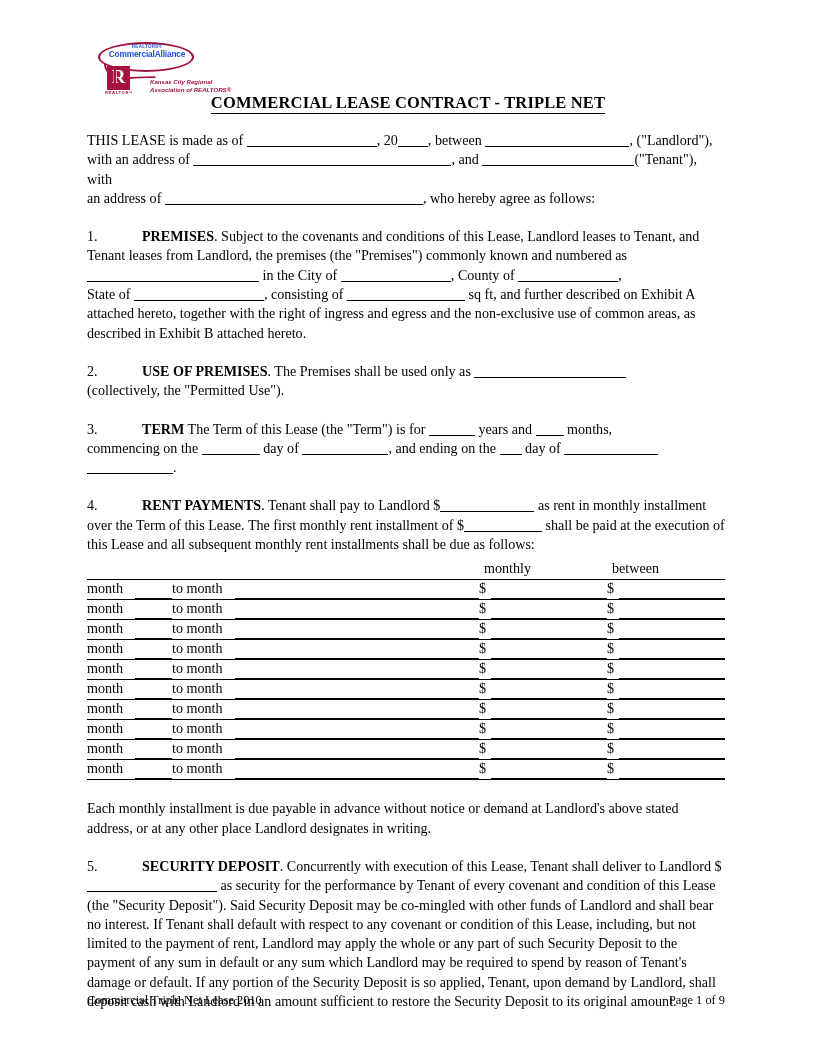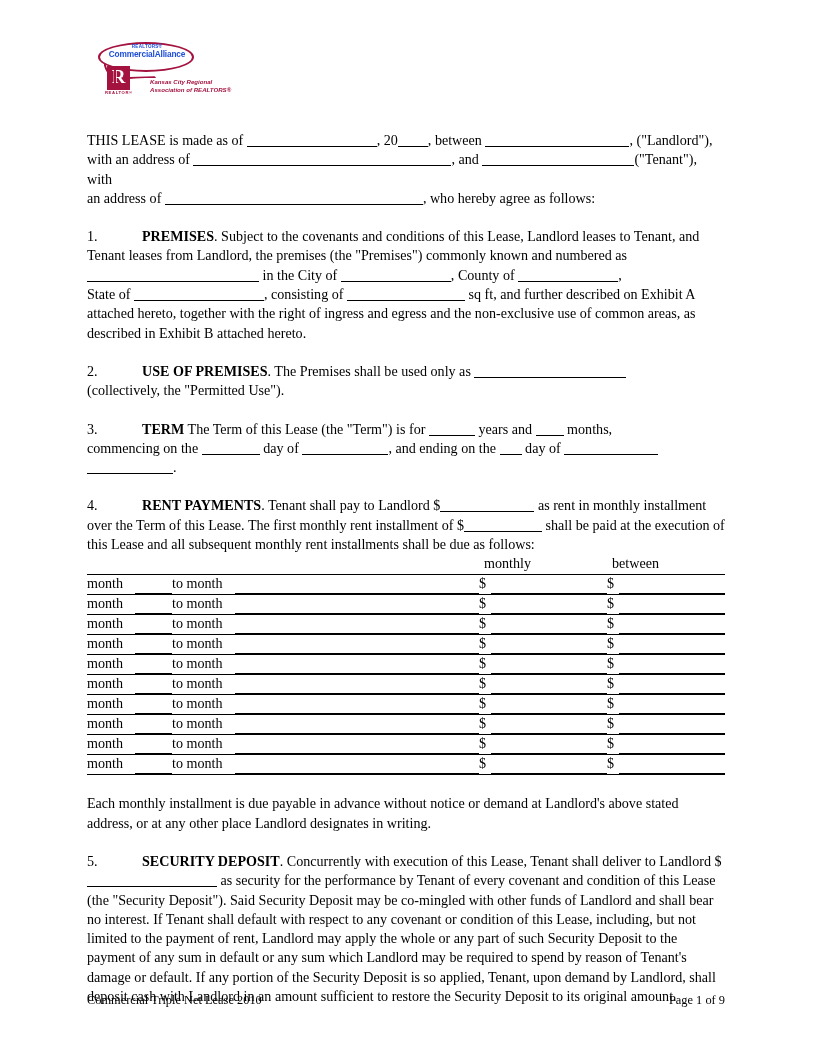--- a/index.html
+++ b/index.html
@@ -190,20 +190,21 @@
   .w130 { width: 130px; }
   .w144 { width: 144px; }
   .w152 { width: 152px; }
   .w172 { width: 172px; }
   .w258 { width: 258px; }
 
   
   .rent-table {
     position: relative;
     width: 638px;
+    margin-top: 5px;
     font-size: 14.1px;
     text-align: right;
   }
   .rt-head {
     position: relative;
     height: 20px;
     border-bottom: 1.1px solid #000;
   }
   .rt-head .hcell {
     position: absolute;
@@ -265,20 +266,23 @@
       <div class="logo-r-glyph">R</div>
       <div class="logo-r-bar"></div>
     </div>
     <div class="logo-realtor-sub">REALTOR®</div>
     <div class="logo-kcr">
       <span>Kansas City Regional</span><br>
       <span>Association of REALTORS®</span>
     </div>
   </div>
 
+  <div class="doc-title">
+    <span>COMMERCIAL LEASE CONTRACT - TRIPLE NET</span>
+  </div>
 
   <div class="body-wrap">
 
     <p class="para"><span>THIS LEASE is made as of</span> <span class="bl w130"></span><span>, 20</span><span class="bl w30"></span><span>, between</span> <span class="bl w144"></span><span>, ("Landlord"),</span><br><span>with an address of</span> <span class="bl w258"></span><span>, and</span> <span class="bl w152"></span><span>("Tenant"), with</span><br><span>an address of</span> <span class="bl w258"></span><span>, who hereby agree as follows:</span></p>
 
     <div class="gap-md"></div>
 
     <p class="para"><span class="secnum">1.</span><span class="sechead">PREMISES</span><span>.  Subject to the covenants and conditions of this Lease, Landlord leases to Tenant, and Tenant leases from Landlord, the premises (the "Premises") commonly known and numbered as</span> <span class="bl w172"></span> <span>in the City of</span> <span class="bl w110"></span><span>, County of</span> <span class="bl w100"></span><span>,</span><br><span>State of</span> <span class="bl w130"></span><span>, consisting of</span> <span class="bl w118"></span> <span>sq ft, and further described on Exhibit A attached hereto, together with the right of ingress and egress and the non-exclusive use of common areas, as described in Exhibit B attached hereto.</span></p>
 
     <div class="gap-md"></div>

